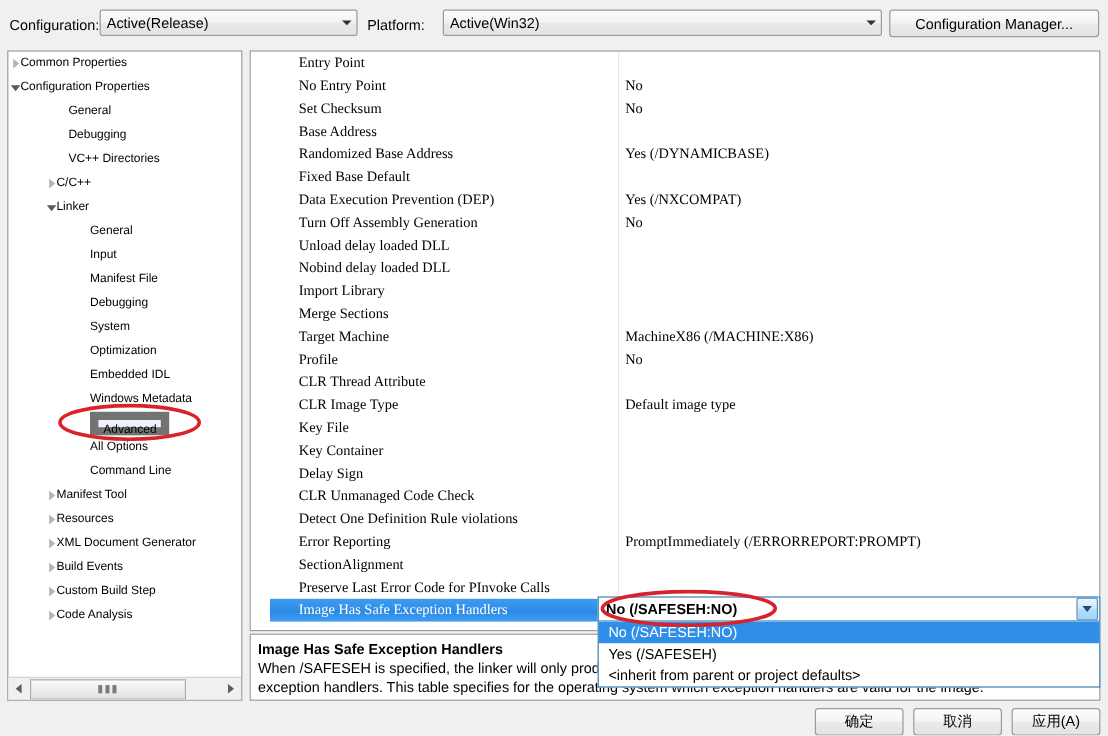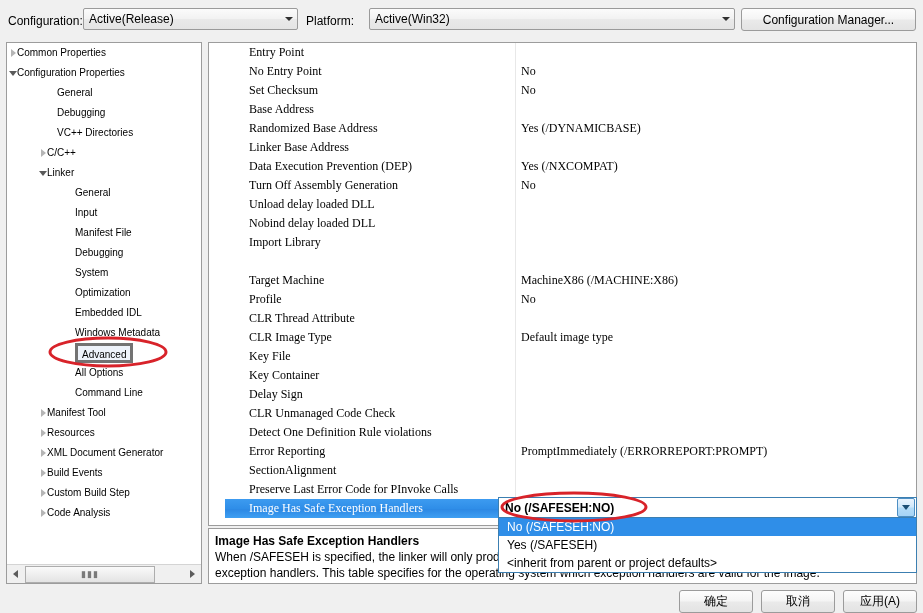--- a/index.html
+++ b/index.html
@@ -57,21 +57,21 @@
     white-space: nowrap; font-size: 10px; color: #000; overflow: hidden;
   }
   .tnode .glyph {
     position: absolute; width: 12px; height: 20px;
     display: flex; align-items: center; justify-content: center;
   }
   .tri-r { width: 0; height: 0; border-top: 4px solid transparent; border-bottom: 4px solid transparent; border-left: 5px solid #b5b5b5; }
   .tri-d { width: 0; height: 0; border-left: 4px solid transparent; border-right: 4px solid transparent; border-top: 5px solid #5a5a5a; }
   .tnode .tlabel { position: absolute; top: 0; line-height: 20px; }
   .tnode.sel .tlabel {
-    background: #eef3fb; border: 3px solid #737373; padding: 0 4px; line-height: 18px; height: 20px;
+    background: #eef3fb; border: 7px solid #737373; padding: 0 4px; line-height: 18px; height: 20px;
   }
 
   
   .hscroll {
     position: absolute; left: 0; bottom: 0; width: 100%; height: 19px;
     background: #f0f0f0; border-top: 1px solid #d4d4d4;
     display: flex; align-items: center;
   }
   .hs-arrow {
     width: 17px; height: 17px; display: flex; align-items: center; justify-content: center;
@@ -326,21 +326,21 @@
           <div class="pname">Base Address</div>
           <div class="pval"></div>
         </div>
         <div class="prow">
           <div class="vline"></div>
           <div class="pname">Randomized Base Address</div>
           <div class="pval">Yes (/DYNAMICBASE)</div>
         </div>
         <div class="prow">
           <div class="vline"></div>
-          <div class="pname">Linker Base Address</div>
+          <div class="pname">Fixed Base Default</div>
           <div class="pval"></div>
         </div>
         <div class="prow">
           <div class="vline"></div>
           <div class="pname">Data Execution Prevention (DEP)</div>
           <div class="pval">Yes (/NXCOMPAT)</div>
         </div>
         <div class="prow">
           <div class="vline"></div>
           <div class="pname">Turn Off Assembly Generation</div>
@@ -356,20 +356,21 @@
           <div class="pname">Nobind delay loaded DLL</div>
           <div class="pval"></div>
         </div>
         <div class="prow">
           <div class="vline"></div>
           <div class="pname">Import Library</div>
           <div class="pval"></div>
         </div>
         <div class="prow">
           <div class="vline"></div>
+          <div class="pname">Merge Sections</div>
           <div class="pval"></div>
         </div>
         <div class="prow">
           <div class="vline"></div>
           <div class="pname">Target Machine</div>
           <div class="pval">MachineX86 (/MACHINE:X86)</div>
         </div>
         <div class="prow">
           <div class="vline"></div>
           <div class="pname">Profile</div>

